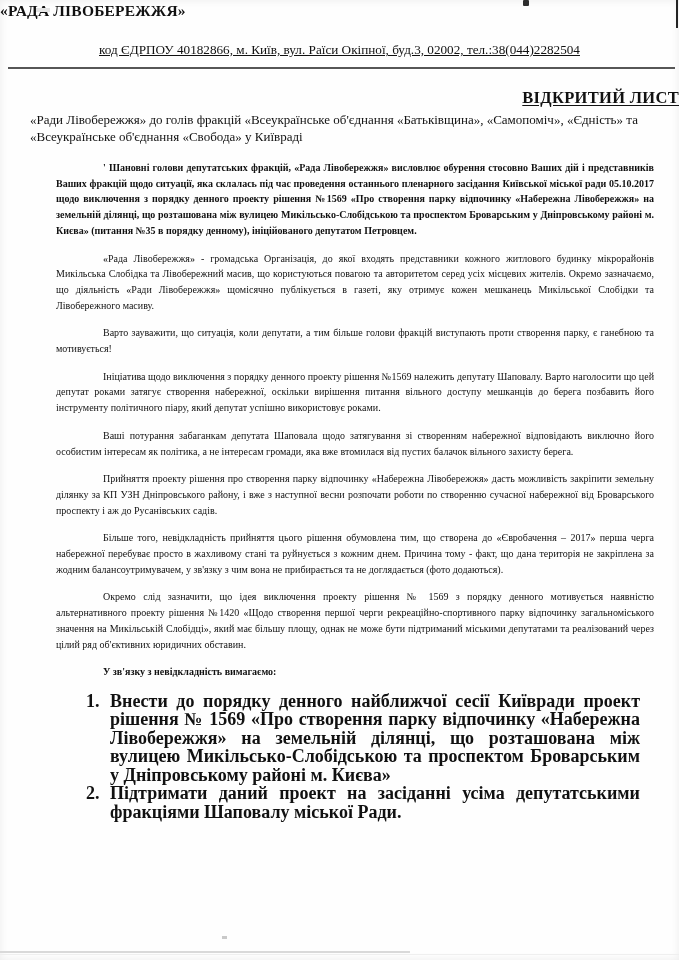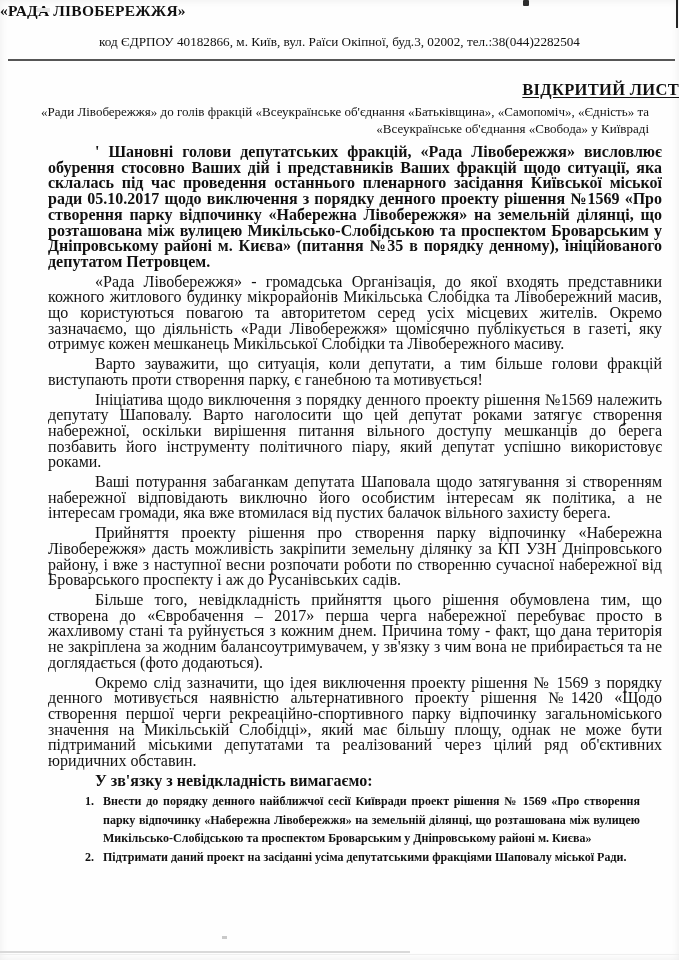--- a/index.html
+++ b/index.html
@@ -17,65 +17,67 @@
   .org-name{
     text-align:left;
     font-weight:bold;
     font-size:15.5px;
     padding-top:2px;
     letter-spacing:.2px;
   }
   .org-details{
     text-align:center;
     font-size:13.2px;
-    margin-top:14px;
+    margin-top:22px;
+    text-decoration:underline;
   }
   .header-rule{
     border:none;
     border-top:2px solid #565656;
     margin:9px 4px 0 8px;
   }
   
   .letter-title{
     text-align:right;
     font-weight:bold;
     font-size:16.5px;
     text-decoration:underline;
     text-underline-offset:2px;
     margin:19px 0 4px 0;
     letter-spacing:.3px;
   }
   .letter-subtitle{
-    text-align:right;
+    text-align:left;
     font-size:13px;
     line-height:16.5px;
     margin:0 30px;
   }
   
   .letter-body{
     padding:3px 13px 0 44px;
   }
   .para{
-    margin:4px;
-    font-size:16px;
+    margin:12px;
+    font-size:10px;
     line-height:15.7px;
     text-align:justify;
     text-indent:47px;
   }
   .para.bold{font-weight:bold;}
   .demands-list{
     margin:1px 0 0 0;
     padding:0 26px 0 53px;
     font-weight:bold;
   }
   .demands-list li{
-    font-size:12px;
+    font-size:18px;
     line-height:18.5px;
     text-align:justify;
     padding-left:6px;
+    margin-left:7px;
   }
   
   .artifact{position:absolute;pointer-events:none;}
   .artifact-corner-bar{right:1px;top:0;width:2px;height:28px;background:#242424;}
   .artifact-top-speck{left:523px;top:0;width:6px;height:6px;background:#2e2e2e;border-radius:1px;}
   .artifact-top-smudge{left:36px;top:8px;width:14px;height:4px;background:#e3e3e3;}
   .artifact-mid-speck{left:222px;top:936px;width:5px;height:3px;background:#c9c9c9;}
   .artifact-bottom-line{left:0;top:951px;width:410px;height:2px;background:#d9d9d9;}
   .artifact-bottom-line2{left:0;top:954px;width:679px;height:1px;background:#efefef;}
 </style>

